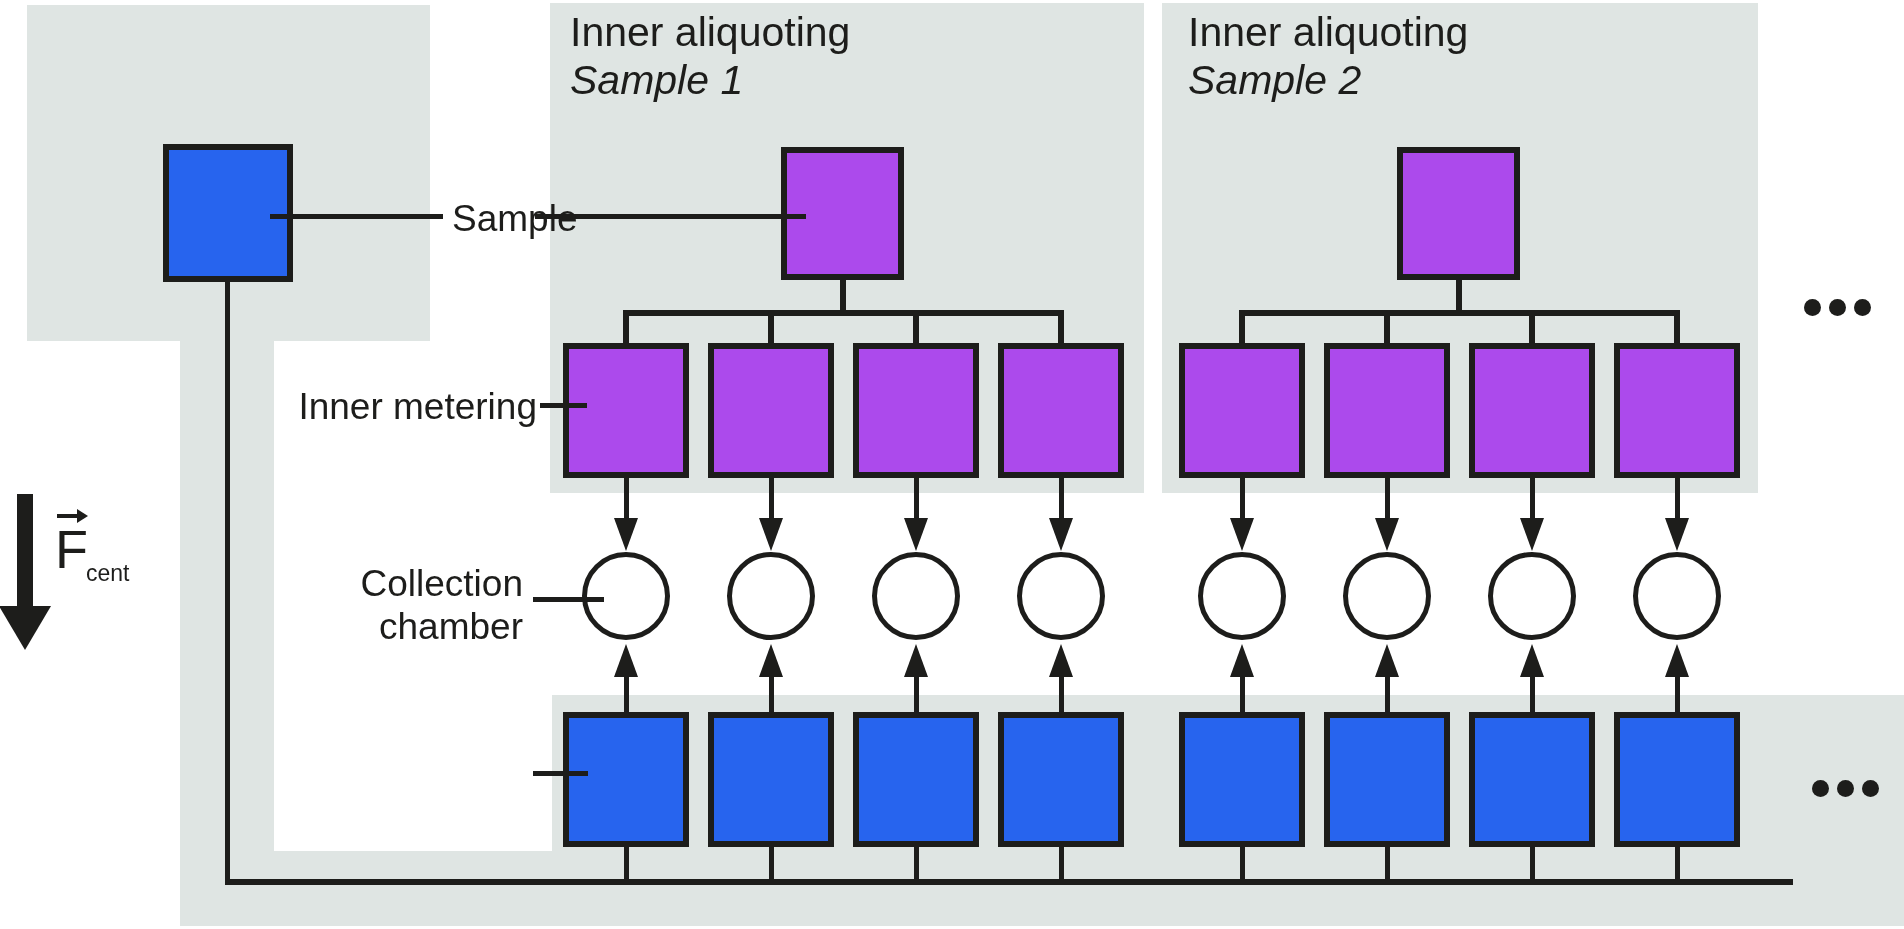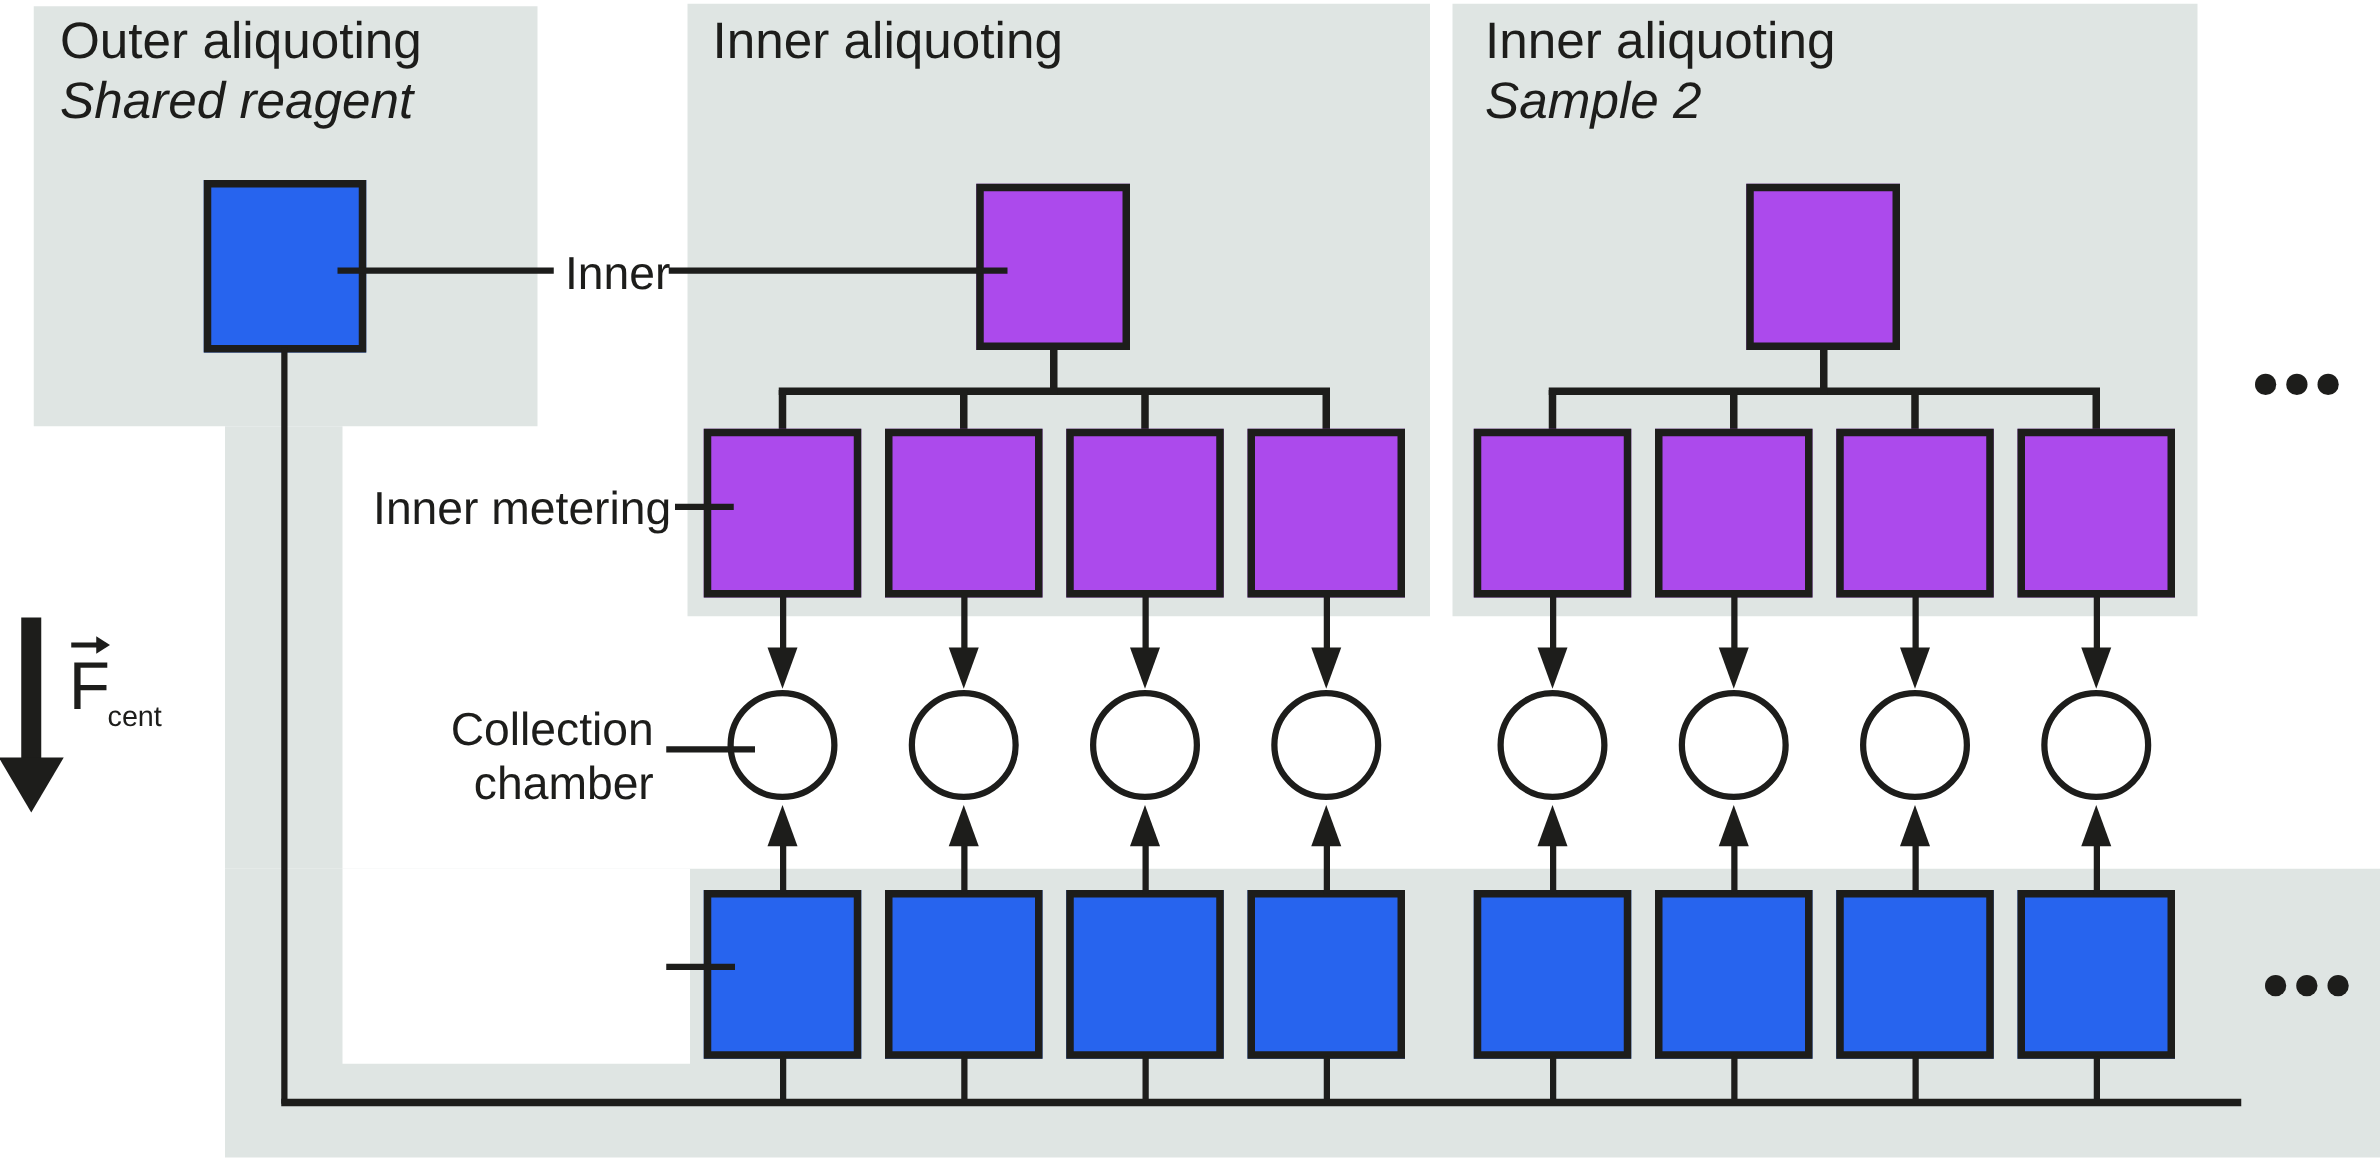--- a/index.html
+++ b/index.html
@@ -141,33 +141,30 @@
   <div class="hline" style="left:533px;top:597px;width:71px;height:5px;"></div>
   <div class="hline" style="left:533px;top:771px;width:55px;height:5px;"></div>
 
   <div class="vline" style="left:17px;top:494px;width:16px;height:114px;"></div>
   <div class="abs" style="left:-1px;top:606px;width:0;height:0;border-left:26px solid transparent;border-right:26px solid transparent;border-top:44px solid var(--ink);"></div>
   <div class="f-sym" style="left:55px;top:522px;">F</div>
   <div class="hline" style="left:57px;top:514px;width:21px;height:4px;"></div>
   <div class="abs" style="left:77px;top:509px;width:0;height:0;border-left:11px solid var(--ink);border-top:7px solid transparent;border-bottom:7px solid transparent;"></div>
   <div class="f-sub" style="left:86px;top:557px;">cent</div>
 
-  <div class="hdr" style="left:48px;top:8px;">
-    <div>Outer aliquoting</div>
-    <div class="sub">Shared reagent</div>
-  </div>
   <div class="hdr" style="left:570px;top:8px;">
     <div>Inner aliquoting</div>
+    <div class="sub">Sample 1</div>
   </div>
   <div class="hdr" style="left:1188px;top:8px;">
     <div>Inner aliquoting</div>
     <div class="sub">Sample 2</div>
   </div>
 
-  <div class="lbl" style="left:452px;top:197px;">Inner</div>
+  <div class="lbl" style="left:452px;top:197px;">Sample</div>
   <div class="lbl right" style="right:1367px;top:385px;">Inner metering</div>
   <div class="lbl right" style="right:1381px;top:562px;">
     <div>Collection</div>
     <div>chamber</div>
   </div>
 
   <div class="dots" id="dots-top" style="left:1804px;top:299px;">
       <div class="dot"></div>
       <div class="dot"></div>
       <div class="dot"></div>

